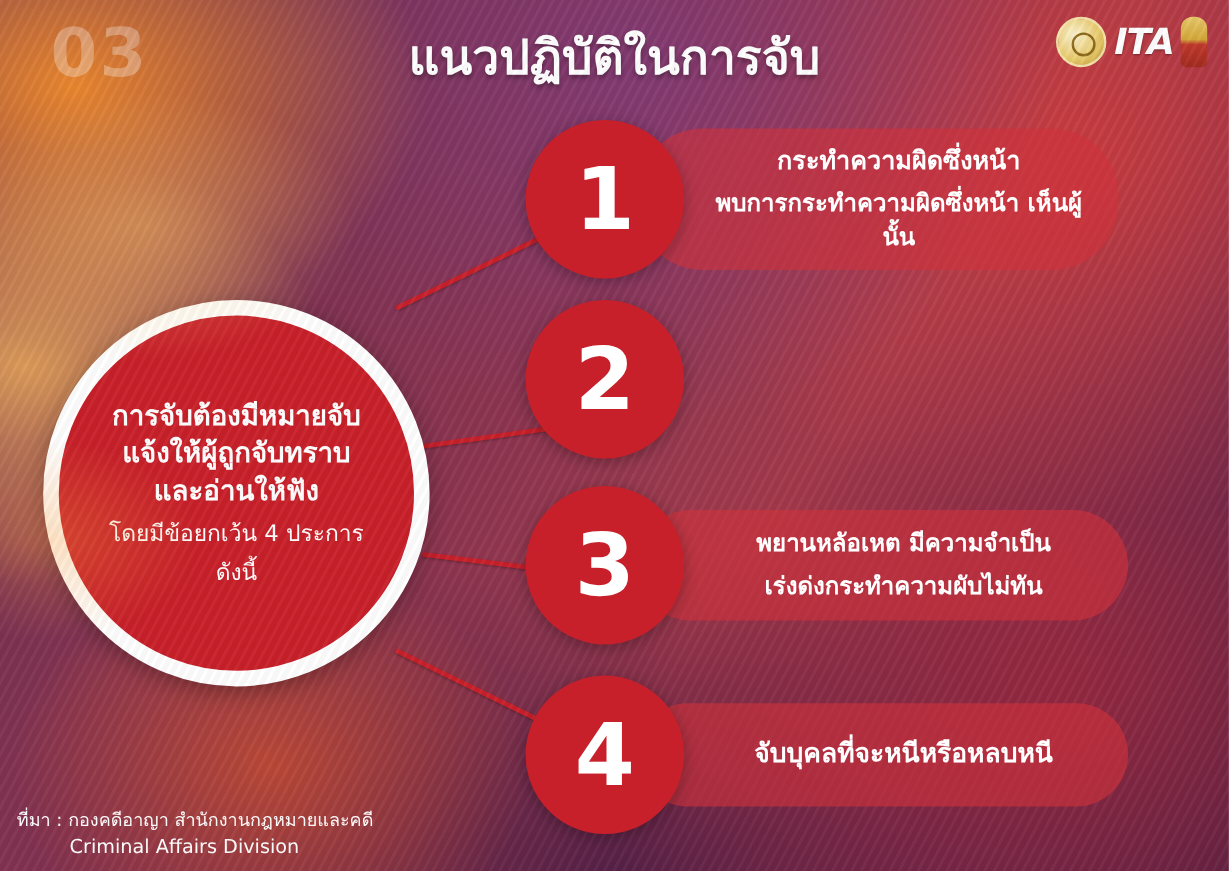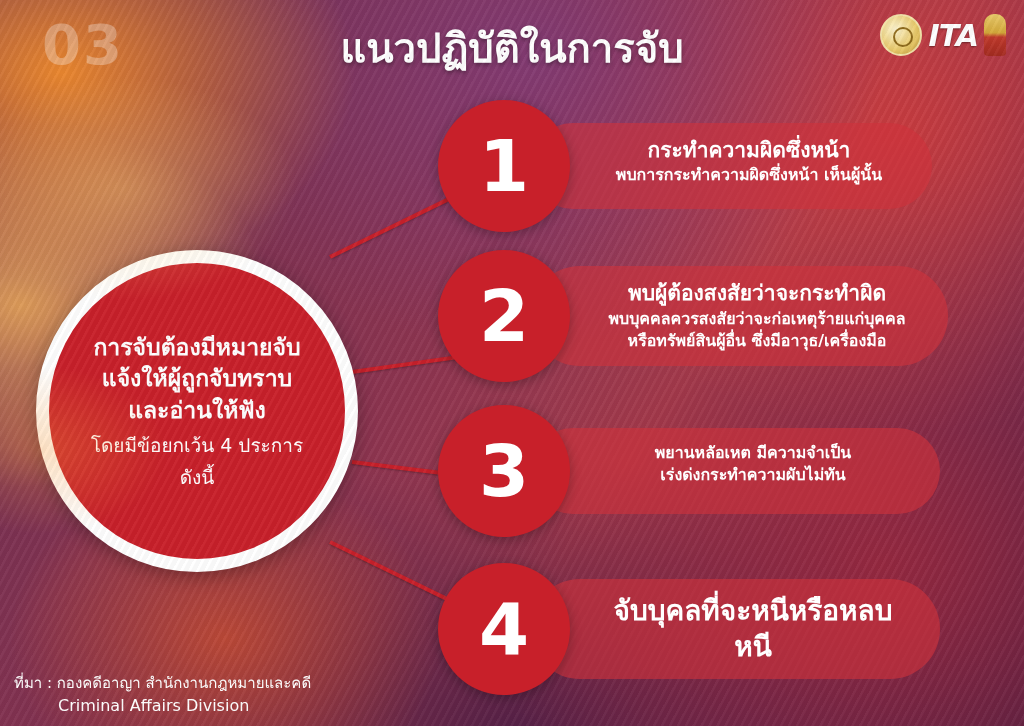--- a/index.html
+++ b/index.html
@@ -164,37 +164,38 @@
   }
   .bubble-text {
     margin-left: -40px;
     background: rgba(206,50,60,0.62);
     border-radius: 56px;
     padding: 14px 30px 14px 66px;
     min-height: 86px;
     display: flex;
     flex-direction: column;
     align-items: center;
-    justify-content: flex-start;
+    justify-content: center;
     text-align: center;
     color: #ffffff;
     box-sizing: border-box;
     z-index: 1;
+    gap: 8px;
   }
   .bubble-heading {
     font-size: 21px;
     font-weight: bold;
     line-height: 1.3;
   }
   .bubble-body {
-    font-size: 16px;
+    font-size: 20px;
     font-weight: bold;
     line-height: 1.38;
   }
-  .bubble-text.single .bubble-heading { font-size: 28px; }
+  .bubble-text.single .bubble-heading { font-size: 22px; }
 
   
   .footer {
     position: absolute;
     left: 14px;
     bottom: 8px;
     color: #ffffff;
     font-size: 15px;
     line-height: 1.5;
   }
@@ -232,25 +233,20 @@
   <div class="row" style="left:438px; top:100px;">
     <div class="bubble-num">1</div>
     <div class="bubble-text" style="width:402px;">
       <div class="bubble-heading">กระทำความผิดซึ่งหน้า</div>
       <div class="bubble-body">พบการกระทำความผิดซึ่งหน้า เห็นผู้นั้น</div>
     </div>
   </div>
 
   <div class="row" style="left:438px; top:250px;">
     <div class="bubble-num">2</div>
-    <div class="bubble-text" style="width:418px;">
-      <div class="bubble-heading">พบผู้ต้องสงสัยว่าจะกระทำผิด</div>
-      <div class="bubble-body">พบบุคคลควรสงสัยว่าจะก่อเหตุร้ายแก่บุคคล</div>
-      <div class="bubble-body">หรือทรัพย์สินผู้อื่น ซึ่งมีอาวุธ/เครื่องมือ</div>
-    </div>
   </div>
 
   <div class="row" style="left:438px; top:405px;">
     <div class="bubble-num">3</div>
     <div class="bubble-text" style="width:410px;">
       <div class="bubble-body">พยานหลัอเหต มีความจำเป็น</div>
       <div class="bubble-body">เร่งด่งกระทำความผับไม่ทัน</div>
     </div>
   </div>
 

